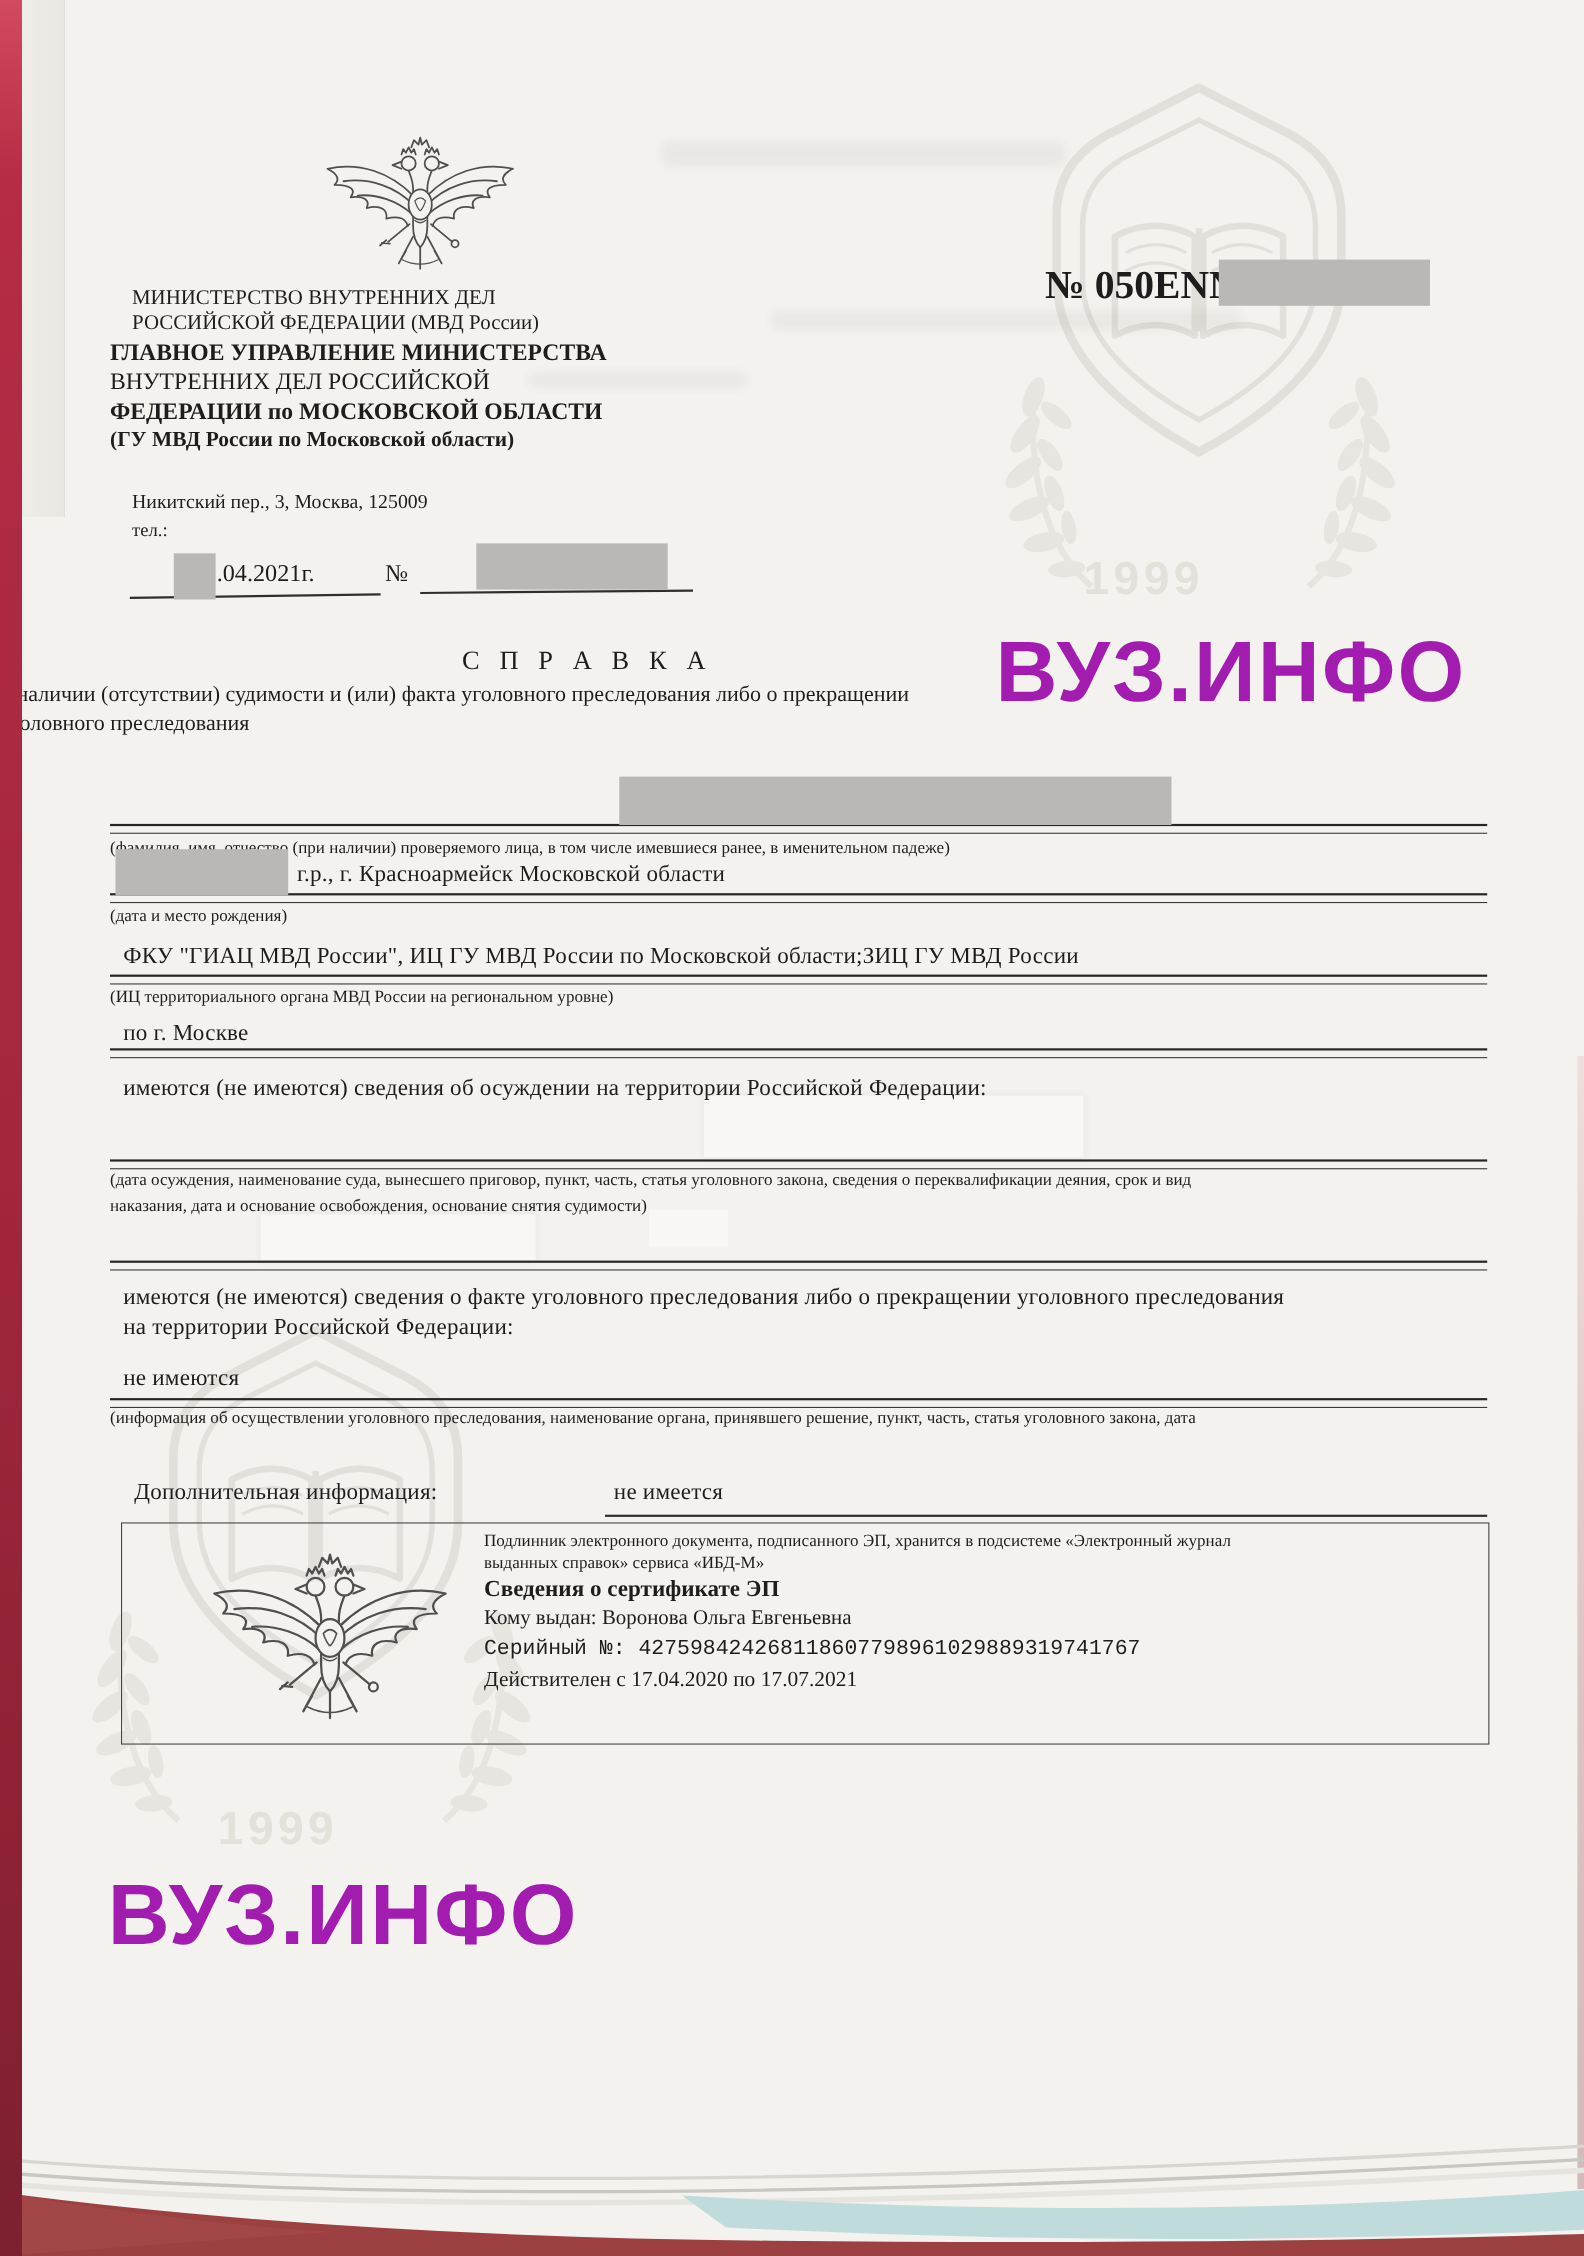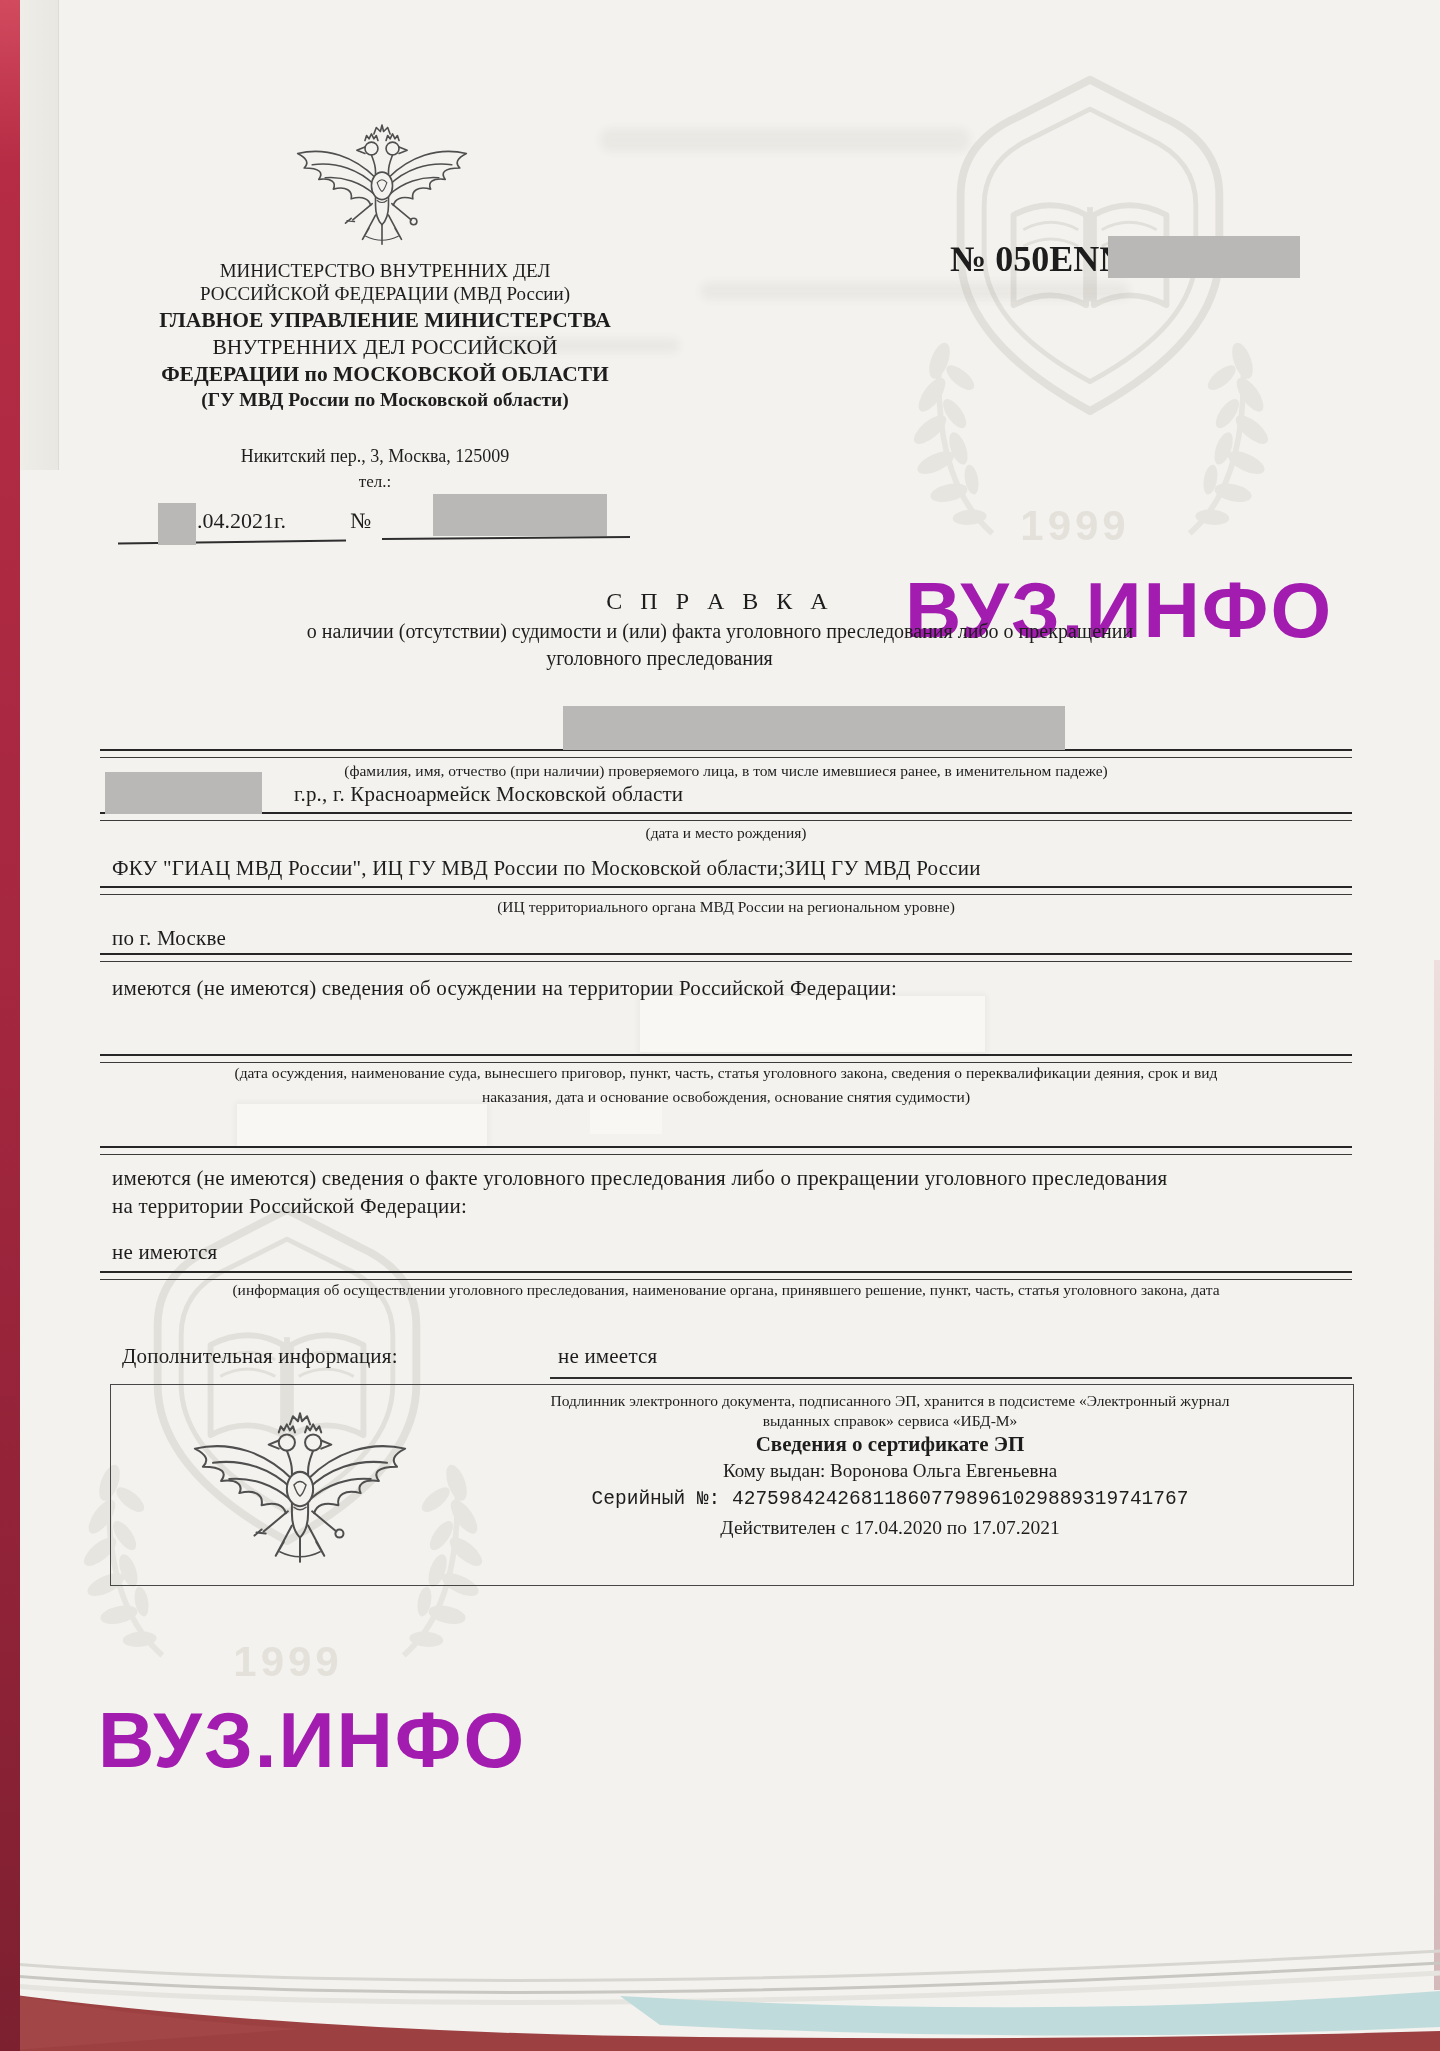--- a/index.html
+++ b/index.html
@@ -1,20 +1,20 @@
 <!DOCTYPE html>
 <html><head>
 <meta charset="utf-8">
 <style>
   html,body{margin:0;padding:0;background:#6b6b6b;}
   .page{position:relative;width:1440px;height:2051px;background:#f3f2ee;overflow:hidden;
         font-family:"Liberation Serif", serif;color:#1d1d1d;}
   .abs{position:absolute;}
   .nowrap{white-space:nowrap;}
-  .center{text-align:center;}
+  .center{text-align:left;}
   
   .red-strip{left:0;top:0;width:20px;height:2051px;z-index:5;
     background:linear-gradient(180deg,#d24a5e 0%,#b52c44 8%,#a62740 45%,#8e2236 80%,#7c2030 100%);}
   .under-sheet{left:20px;top:0;width:38px;height:470px;z-index:1;
     background:linear-gradient(90deg,#efede8,#e9e7e1);border-right:1px solid #dedcd5;}
   .right-sliver{left:1434px;top:960px;width:6px;height:1030px;z-index:4;opacity:.55;
     background:linear-gradient(180deg,#e8cfcf,#c99a9c 60%,#b98b8f);}
   .smudge{background:#45403a;opacity:.05;filter:blur(4px);border-radius:10px;z-index:1;}
   
   .wm{z-index:1;}
@@ -154,21 +154,21 @@
 
   <div class="abs txt nowrap" style="left:950px;top:238px;font-size:36px;font-weight:bold;">№ 050EN№</div>
 
   <div class="abs txt center" style="left:420px;top:588px;width:600px;font-size:24px;letter-spacing:6px;">С П Р А В К А</div>
   <div class="abs txt center nowrap" style="left:0px;top:620px;width:1440px;font-size:20px;">о наличии (отсутствии) судимости и (или) факта уголовного преследования либо о прекращении</div>
   <div class="abs txt center nowrap" style="left:0px;top:647px;width:1319px;font-size:20px;">уголовного преследования</div>
 
   <div class="abs rule" style="left:100px;top:749px;width:1252px;"></div>
   <div class="abs txt center nowrap serif-sm" style="left:100px;top:762px;width:1252px;">(фамилия, имя, отчество (при наличии) проверяемого лица, в том числе имевшиеся ранее, в именительном падеже)</div>
 
-  <div class="abs txt body-txt nowrap" style="left:270px;top:782px;margin-left:24px;">г.р., г. Красноармейск Московской области</div>
+  <div class="abs txt body-txt nowrap" style="left:270px;top:782px;">г.р., г. Красноармейск Московской области</div>
   <div class="abs rule" style="left:100px;top:812px;width:1252px;"></div>
   <div class="abs txt center nowrap serif-sm" style="left:100px;top:824px;width:1252px;">(дата и место рождения)</div>
 
   <div class="abs txt body-txt nowrap" style="left:112px;top:856px;">ФКУ "ГИАЦ МВД России", ИЦ ГУ МВД России по Московской области;ЗИЦ ГУ МВД России</div>
   <div class="abs rule" style="left:100px;top:886px;width:1252px;"></div>
   <div class="abs txt center nowrap serif-sm" style="left:100px;top:898px;width:1252px;">(ИЦ территориального органа МВД России на региональном уровне)</div>
 
   <div class="abs txt body-txt nowrap" style="left:112px;top:926px;">по г. Москве</div>
   <div class="abs rule" style="left:100px;top:953px;width:1252px;"></div>
 

